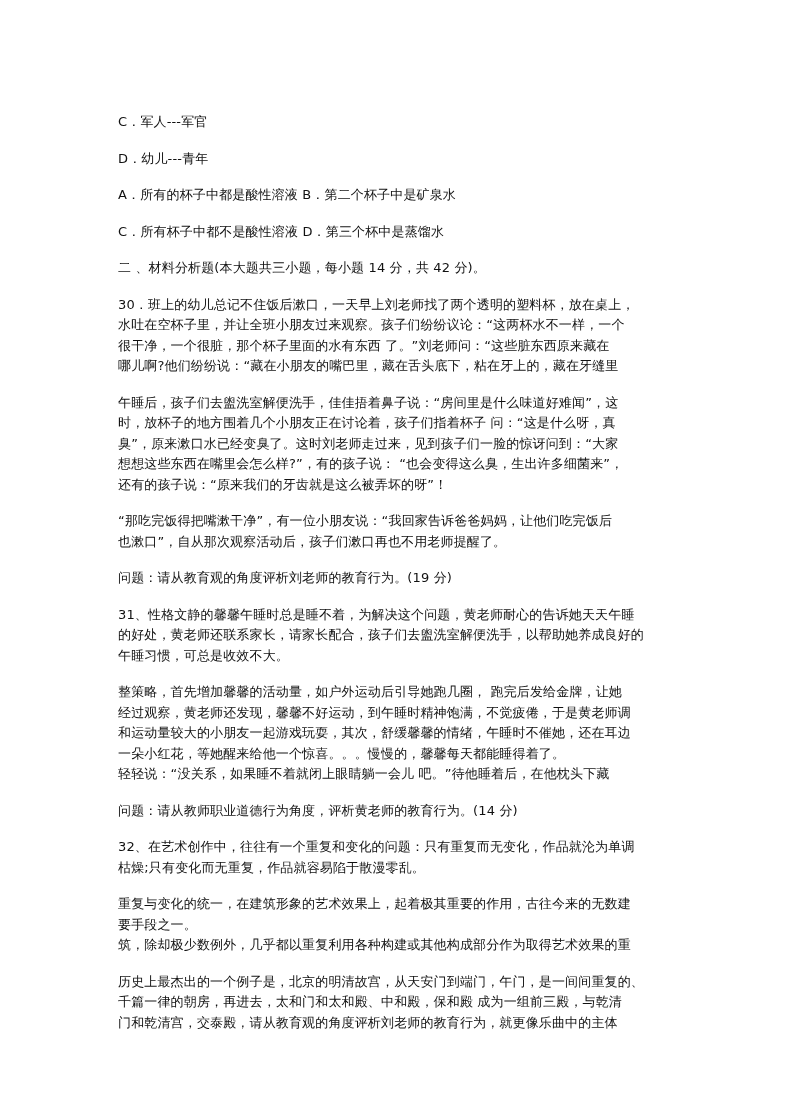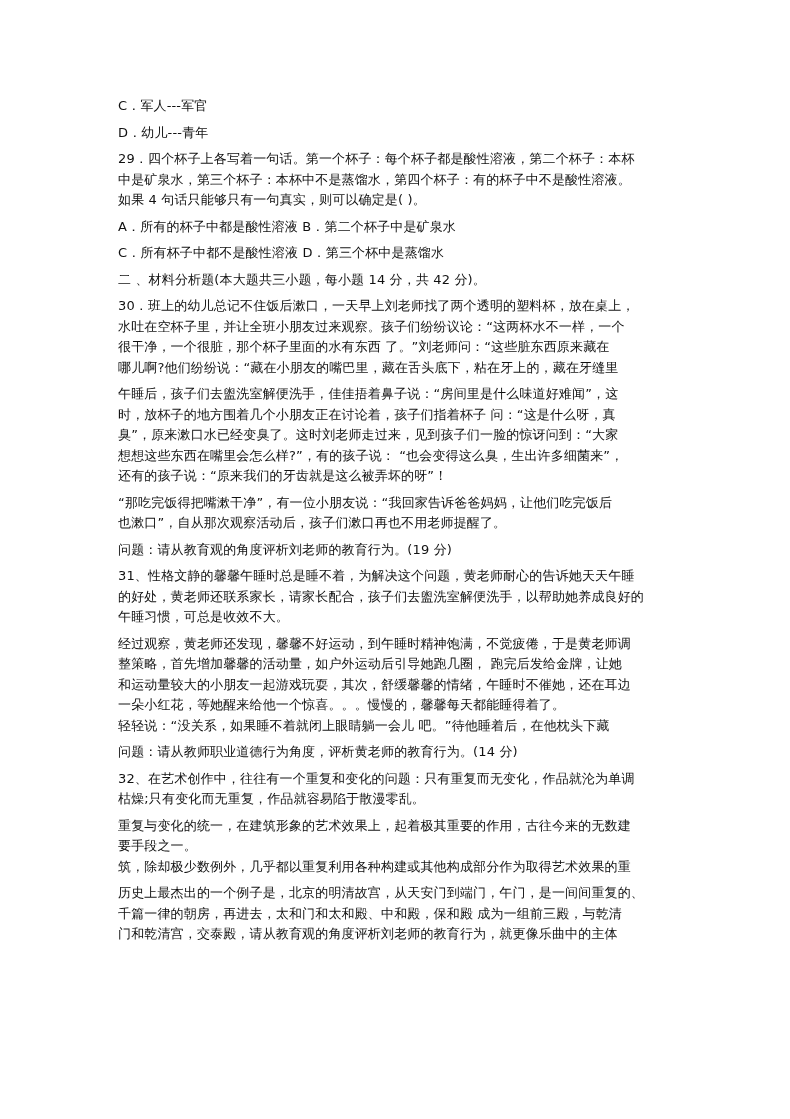--- a/index.html
+++ b/index.html
@@ -1,35 +1,30 @@
 <!DOCTYPE html>
 <html><head>
 <meta charset="utf-8">
 <style>
   html, body { margin: 0; padding: 0; background: #ffffff; }
   body { width: 790px; height: 1119px; position: relative; overflow: hidden;
          font-family: "DejaVu Sans", "Liberation Sans", sans-serif; color: #111; }
   .page { position: absolute; left: 118px; top: 96px; width: 560px; }
-  .para { font-size: 13px; line-height: 20.5px; margin: 0 0 6px 0; white-space: nowrap; letter-spacing: 0.15px; }
+  .para { font-size: 13px; line-height: 20.5px; margin: 16px 0 6px 0; white-space: nowrap; letter-spacing: 0.15px; }
   .line { display: block; }
 </style>
 </head>
 <body>
 
 <div class="page" id="page">
     <p class="para">
       <span class="line">C．军人---军官</span>
     </p>
     <p class="para">
       <span class="line">D．幼儿---青年</span>
-    </p>
-    <p class="para">
-      <span class="line">29．四个杯子上各写着一句话。第一个杯子：每个杯子都是酸性溶液，第二个杯子：本杯</span>
-      <span class="line">中是矿泉水，第三个杯子：本杯中不是蒸馏水，第四个杯子：有的杯子中不是酸性溶液。</span>
-      <span class="line">如果 4 句话只能够只有一句真实，则可以确定是( )。</span>
     </p>
     <p class="para">
       <span class="line">A．所有的杯子中都是酸性溶液 B．第二个杯子中是矿泉水</span>
     </p>
     <p class="para">
       <span class="line">C．所有杯子中都不是酸性溶液 D．第三个杯中是蒸馏水</span>
     </p>
     <p class="para">
       <span class="line">二 、材料分析题(本大题共三小题，每小题 14 分，共 42 分)。</span>
     </p>
@@ -52,22 +47,22 @@
     </p>
     <p class="para">
       <span class="line">问题：请从教育观的角度评析刘老师的教育行为。(19 分)</span>
     </p>
     <p class="para">
       <span class="line">31、性格文静的馨馨午睡时总是睡不着，为解决这个问题，黄老师耐心的告诉她天天午睡</span>
       <span class="line">的好处，黄老师还联系家长，请家长配合，孩子们去盥洗室解便洗手，以帮助她养成良好的</span>
       <span class="line">午睡习惯，可总是收效不大。</span>
     </p>
     <p class="para">
+      <span class="line">整策略，首先增加馨馨的活动量，如户外运动后引导她跑几圈，    跑完后发给金牌，让她</span>
       <span class="line">经过观察，黄老师还发现，馨馨不好运动，到午睡时精神饱满，不觉疲倦，于是黄老师调</span>
-      <span class="line">整策略，首先增加馨馨的活动量，如户外运动后引导她跑几圈，    跑完后发给金牌，让她</span>
       <span class="line">和运动量较大的小朋友一起游戏玩耍，其次，舒缓馨馨的情绪，午睡时不催她，还在耳边</span>
       <span class="line">一朵小红花，等她醒来给他一个惊喜。。。慢慢的，馨馨每天都能睡得着了。</span>
       <span class="line">轻轻说：“没关系，如果睡不着就闭上眼睛躺一会儿    吧。”待他睡着后，在他枕头下藏</span>
     </p>
     <p class="para">
       <span class="line">问题：请从教师职业道德行为角度，评析黄老师的教育行为。(14 分)</span>
     </p>
     <p class="para">
       <span class="line">32、在艺术创作中，往往有一个重复和变化的问题：只有重复而无变化，作品就沦为单调</span>
       <span class="line">枯燥;只有变化而无重复，作品就容易陷于散漫零乱。</span>

